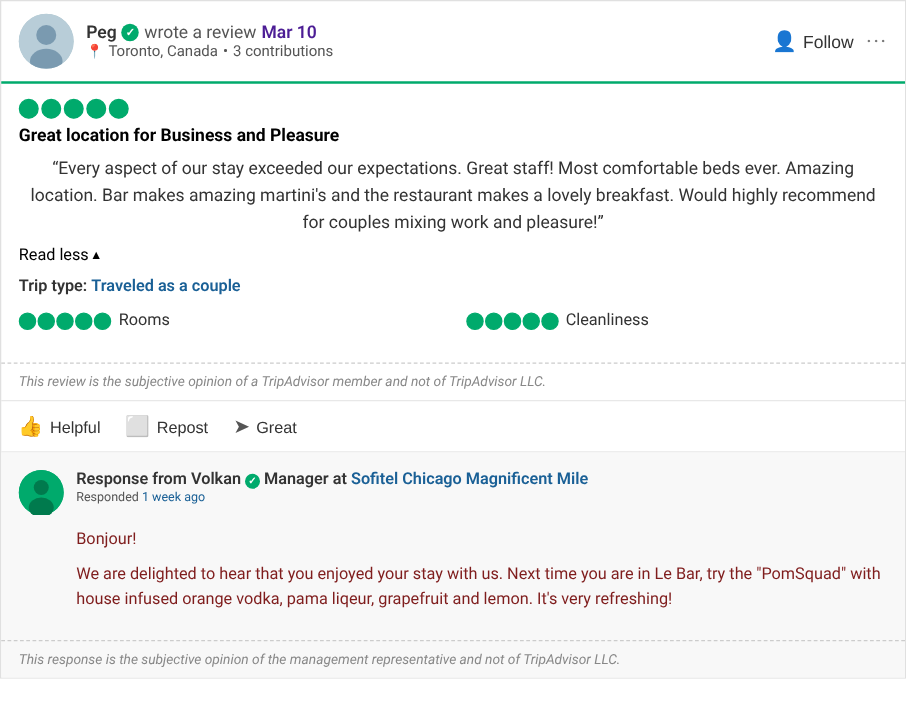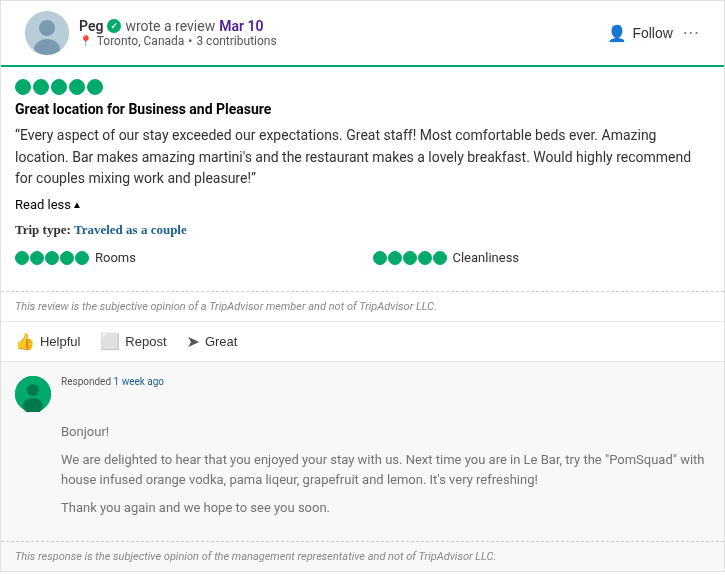--- a/index.html
+++ b/index.html
@@ -14,21 +14,21 @@
     .review-card {
       border: 1px solid #e0e0e0;
       background: #fff;
       padding: 0;
     }
 
     .review-header {
       display: flex;
       align-items: center;
       justify-content: space-between;
-      padding: 10px 24px;
+      padding: 10px 14px;
       border-bottom: 2px solid #00aa6c;
     }
 
     .header-left {
       display: flex;
       align-items: center;
       gap: 10px;
     }
 
     .avatar {
@@ -140,20 +140,21 @@
       font-weight: 700;
       color: #000;
       margin-bottom: 8px;
     }
 
     .review-text {
       font-size: 14px;
       color: #333;
       line-height: 1.55;
       margin-bottom: 6px;
+      text-align: center;
     }
 
     .read-less {
       color: #000;
       font-size: 13px;
       cursor: pointer;
       display: inline-flex;
       align-items: center;
       gap: 1px;
       margin-bottom: 10px;
@@ -164,21 +165,20 @@
     }
 
     .trip-type {
       font-size: 13px;
       color: #333;
       margin-bottom: 12px;
     }
 
     .trip-type span {
       font-weight: 600;
-      font-family: Liberation Serif, serif;
     }
 
     .ratings-grid {
       display: grid;
       grid-template-columns: 1fr 1fr;
       gap: 4px 20px;
       margin-bottom: 14px;
     }
 
     .rating-item {
@@ -290,21 +290,21 @@
       font-size: 10px;
       color: #555;
     }
 
     .response-time .time-highlight {
       color: #1a6096;
     }
 
     .response-text {
       font-size: 13px;
-      color: #737373;
+      color: #7f1d1d;
       line-height: 1.55;
       margin-top: 10px;
       padding-left: 46px;
     }
 
     .response-text p {
       margin-bottom: 8px;
     }
 
     .response-disclaimer {
@@ -433,28 +433,34 @@
   <div class="response-section">
     <div class="response-header">
       <div class="manager-avatar">
         <svg width="36" height="36" viewBox="0 0 36 36">
           <circle cx="18" cy="18" r="18" fill="#00aa6c"></circle>
           <circle cx="18" cy="14" r="6" fill="#007a4d"></circle>
           <ellipse cx="18" cy="30" rx="10" ry="8" fill="#007a4d"></ellipse>
         </svg>
       </div>
       <div class="response-meta">
+        <div class="response-from">
+          <span>Response from</span>
+          <span>Volkan</span>
+          <span class="response-verified">✓</span>
+          <span>Manager at</span>
+          <span class="hotel-name" style="color:#1a6096;">Sofitel Chicago Magnificent Mile</span>
+        </div>
         <div class="response-time">
           <span>Responded</span>
           <span class="time-highlight" style="color:#1a6096;">1 week ago</span>
         </div>
       </div>
     </div>
     <div class="response-text">
       <p>Bonjour!</p>
       <p>We are delighted to hear that you enjoyed your stay with us. Next time you are in Le Bar, try the "PomSquad" with house infused orange vodka, pama liqeur, grapefruit and lemon. It's very refreshing!</p>
-      <p>Thank you again and we hope to see you soon.</p>
     </div>
   </div>
 
   <div class="response-disclaimer">This response is the subjective opinion of the management representative and not of TripAdvisor LLC.</div>
 
 </div>
 
 </body></html>

